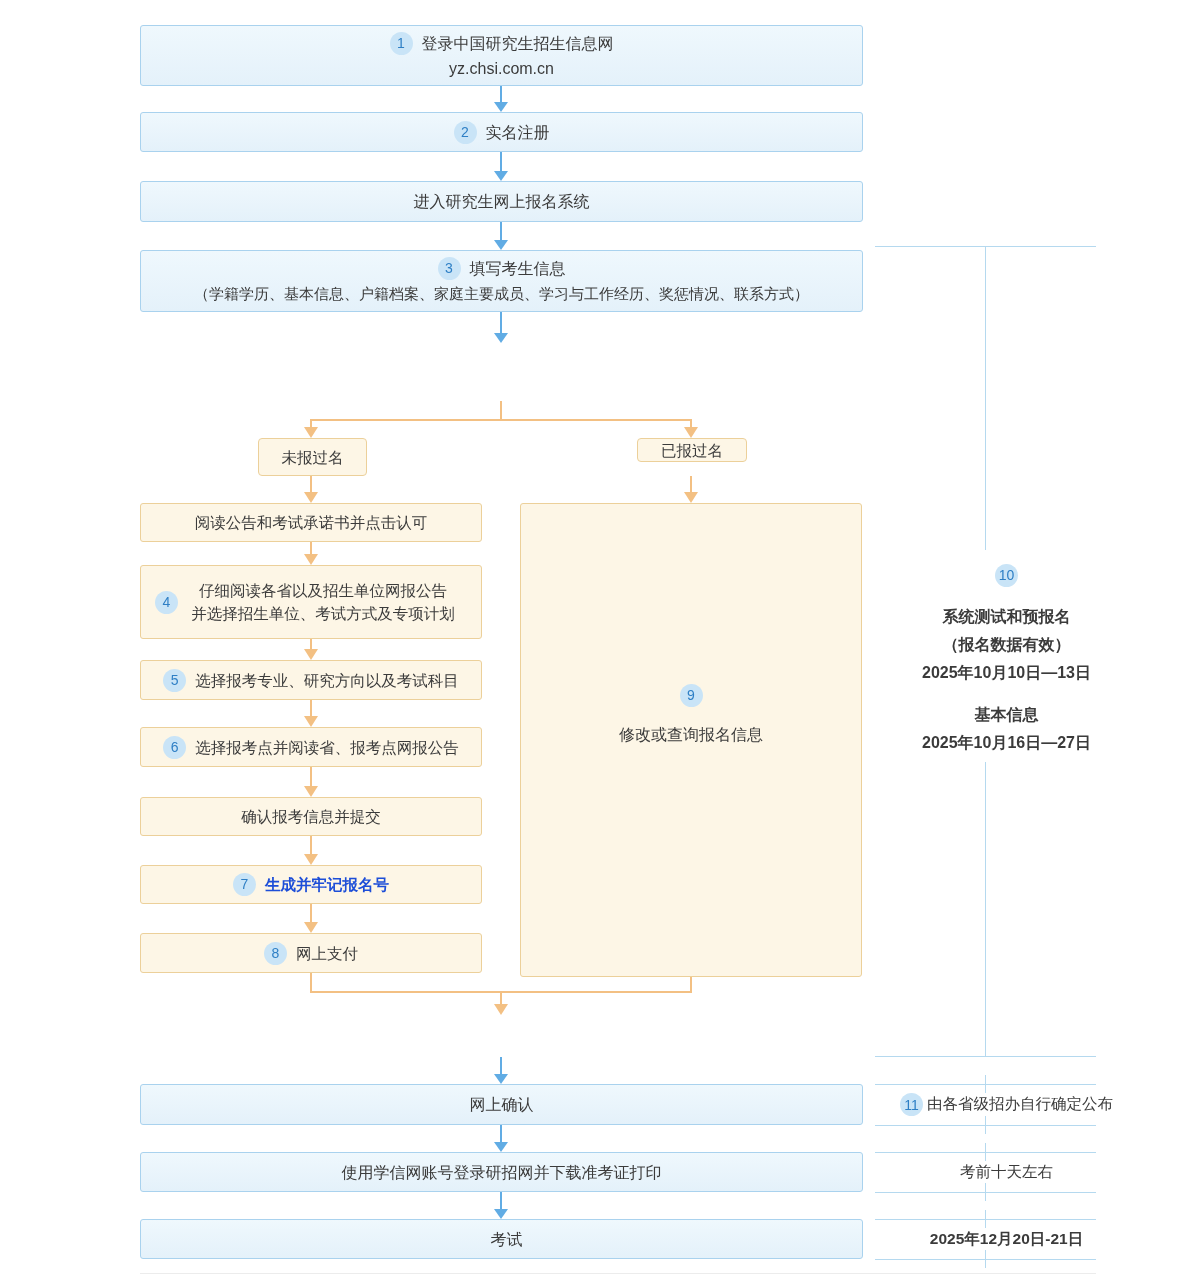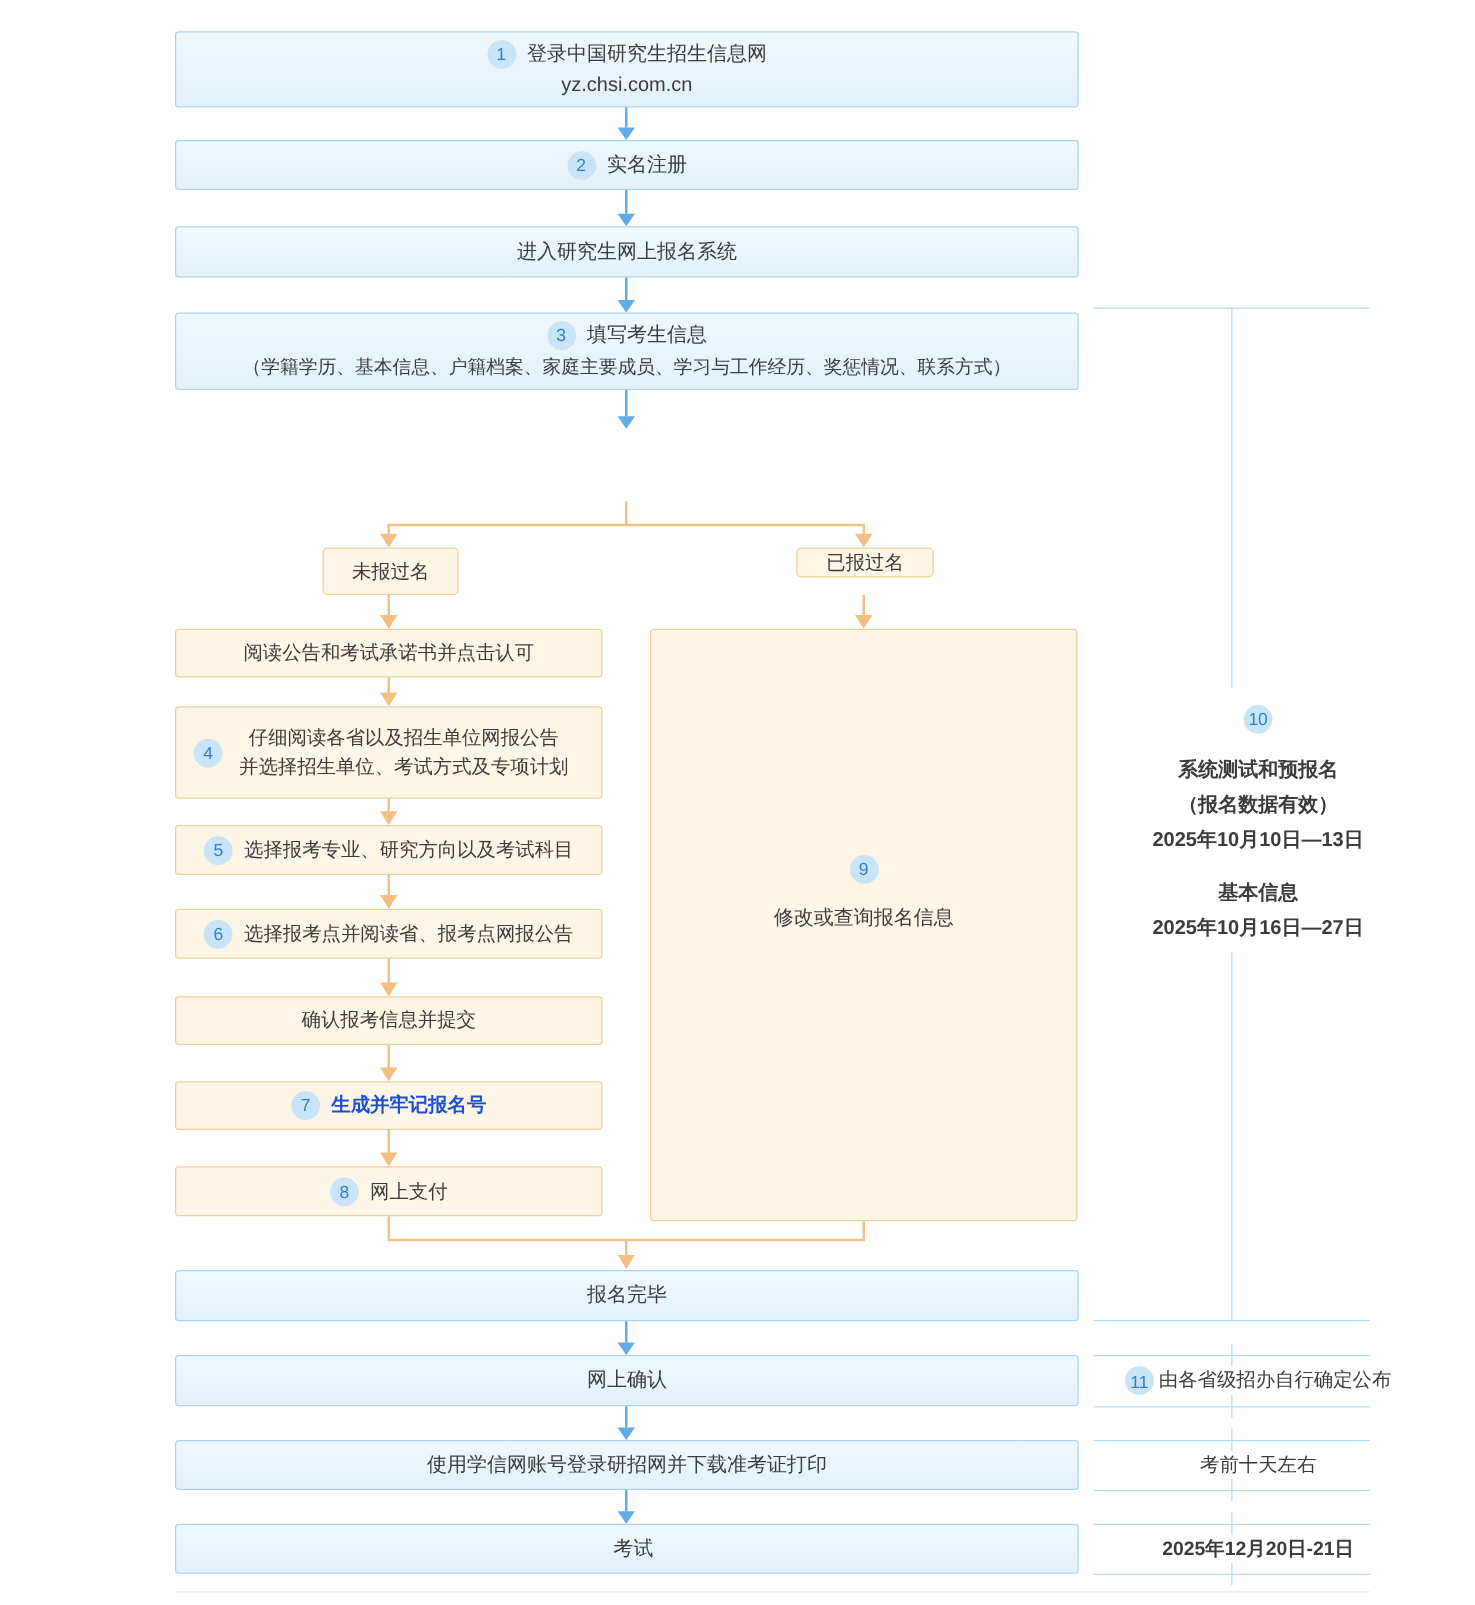--- a/index.html
+++ b/index.html
@@ -117,23 +117,20 @@
       <span class="num">8</span>
       <span>网上支付</span>
     </div>
   </div>
 
   <div class="creambox" style="left:520px;top:503px;width:342px;height:474px;flex-direction:column;gap:16px;padding-bottom:50px;font-size:16px;">
     <span class="num">9</span>
     <span>修改或查询报名信息</span>
   </div>
 
-  <div class="bluebox" style="top:1016px;height:41px;">
-    <div>报名完毕</div>
-  </div>
   <div class="bluebox" style="top:1084px;height:41px;">
     <div>网上确认</div>
   </div>
   <div class="bluebox" style="top:1152px;height:40px;">
     <div>使用学信网账号登录研招网并下载准考证打印</div>
   </div>
   <div class="bluebox" style="top:1219px;height:40px;padding-left:10px;">
     <div>考试</div>
   </div>
 

